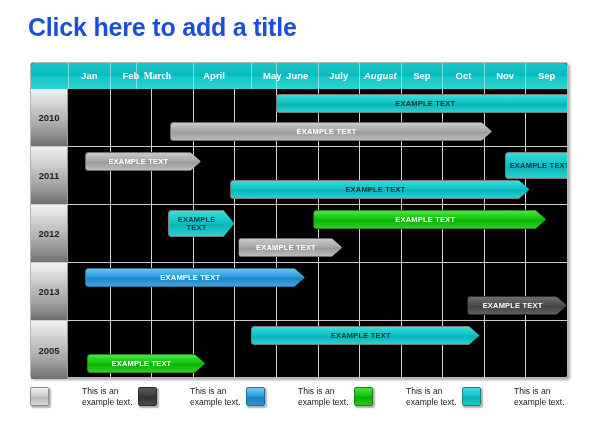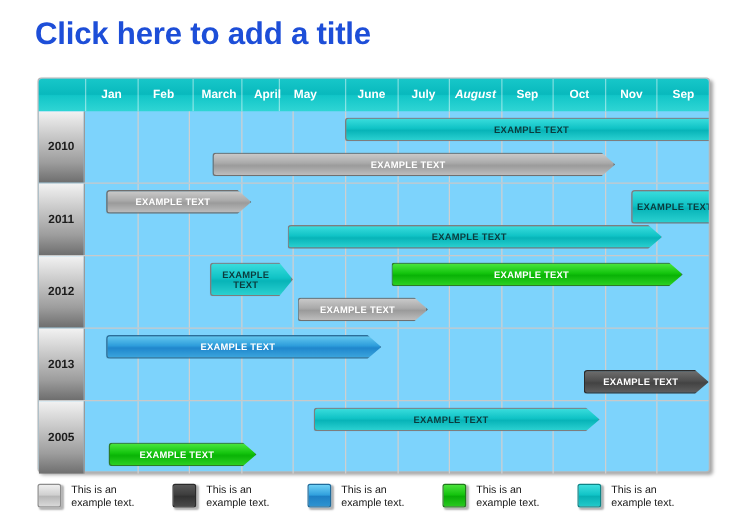--- a/index.html
+++ b/index.html
@@ -19,21 +19,21 @@
     color:#1d4ed8;
     letter-spacing:-0.2px;
     white-space:nowrap;
   }
 
   
   #chart{
     position:absolute;
     left:30px; top:62px;
     width:538px; height:316px;
-    background:#7dd3fc;
+    background:#000000;
     box-shadow:2px 2px 3px rgba(0,0,0,0.35);
     border:1px solid #b6b6b6;
     box-sizing:border-box;
     border-radius:3px;
   }
   
   #hdr{
     position:absolute; left:0; top:0;
     width:100%; height:26px;
     background:linear-gradient(to bottom,#17c7c9 0%,#08b9bd 48%,#12c6c8 52%,#2fd5d4 100%);
@@ -126,21 +126,21 @@
   }
 
   
   #legend{
     position:absolute;
     left:30px; top:386px;
     width:540px; height:34px;
   }
   .leg{
     position:absolute; top:0;
-    display:flex; align-items:flex-start;
+    display:flex; align-items:flex-start;gap:25px;
   }
   .swatch{
     width:19px;height:19px;
     border:1px solid #8d8d8d;
     border-radius:2px;
     box-shadow:1.5px 1.5px 1.5px rgba(0,0,0,0.3);
     box-sizing:border-box;
     flex:none;
     margin-top:1px;
   }
@@ -160,23 +160,23 @@
 </head>
 <body>
 
 <div id="title">Click here to add a title</div>
 
 <div id="chart">
   <div id="hdr">
       <div class="hdr-cell first" style="left: 0px; width: 37px;"></div>
       <div class="hdr-cell" style="left: 37px; width: 41.5833px;">Jan</div>
       <div class="hdr-cell" style="left: 78.5833px; width: 41.5833px;">Feb</div>
-      <div class="hdr-cell" style="left: 123px; width: 41.5833px;">March</div>
+      <div class="hdr-cell" style="left: 105px; width: 41.5833px; font-family: Liberation Serif, serif;">March</div>
       <div class="hdr-cell" style="left: 161.75px; width: 41.5833px;">April</div>
-      <div class="hdr-cell" style="left: 192px; width: 41.5833px; text-align: center;">May</div>
+      <div class="hdr-cell" style="left: 220px; width: 41.5833px; text-align: center;">May</div>
       <div class="hdr-cell" style="left: 244.917px; width: 41.5833px;">June</div>
       <div class="hdr-cell" style="left: 286.5px; width: 41.5833px;">July</div>
       <div class="hdr-cell" style="left: 328.083px; width: 41.5833px; font-style: italic;">August</div>
       <div class="hdr-cell" style="left: 369.667px; width: 41.5833px;">Sep</div>
       <div class="hdr-cell" style="left: 411.25px; width: 41.5833px;">Oct</div>
       <div class="hdr-cell" style="left: 452.833px; width: 41.5833px;">Nov</div>
       <div class="hdr-cell" style="left: 494.417px; width: 41.5833px;">Sep</div>
     </div>
   <div id="body">
       <div class="row" style="top: 0px; height: 58px;">

